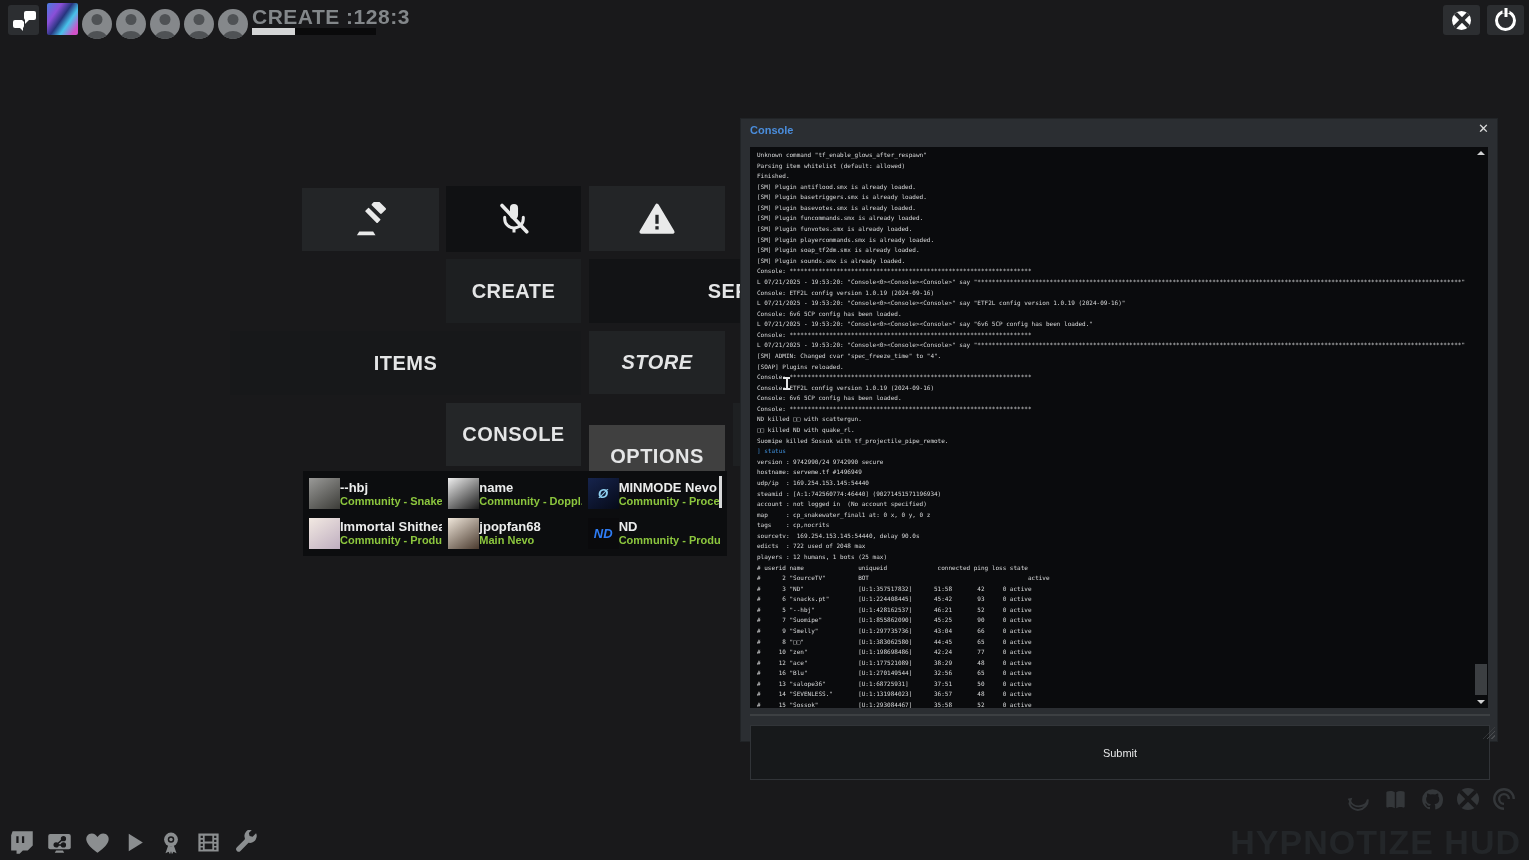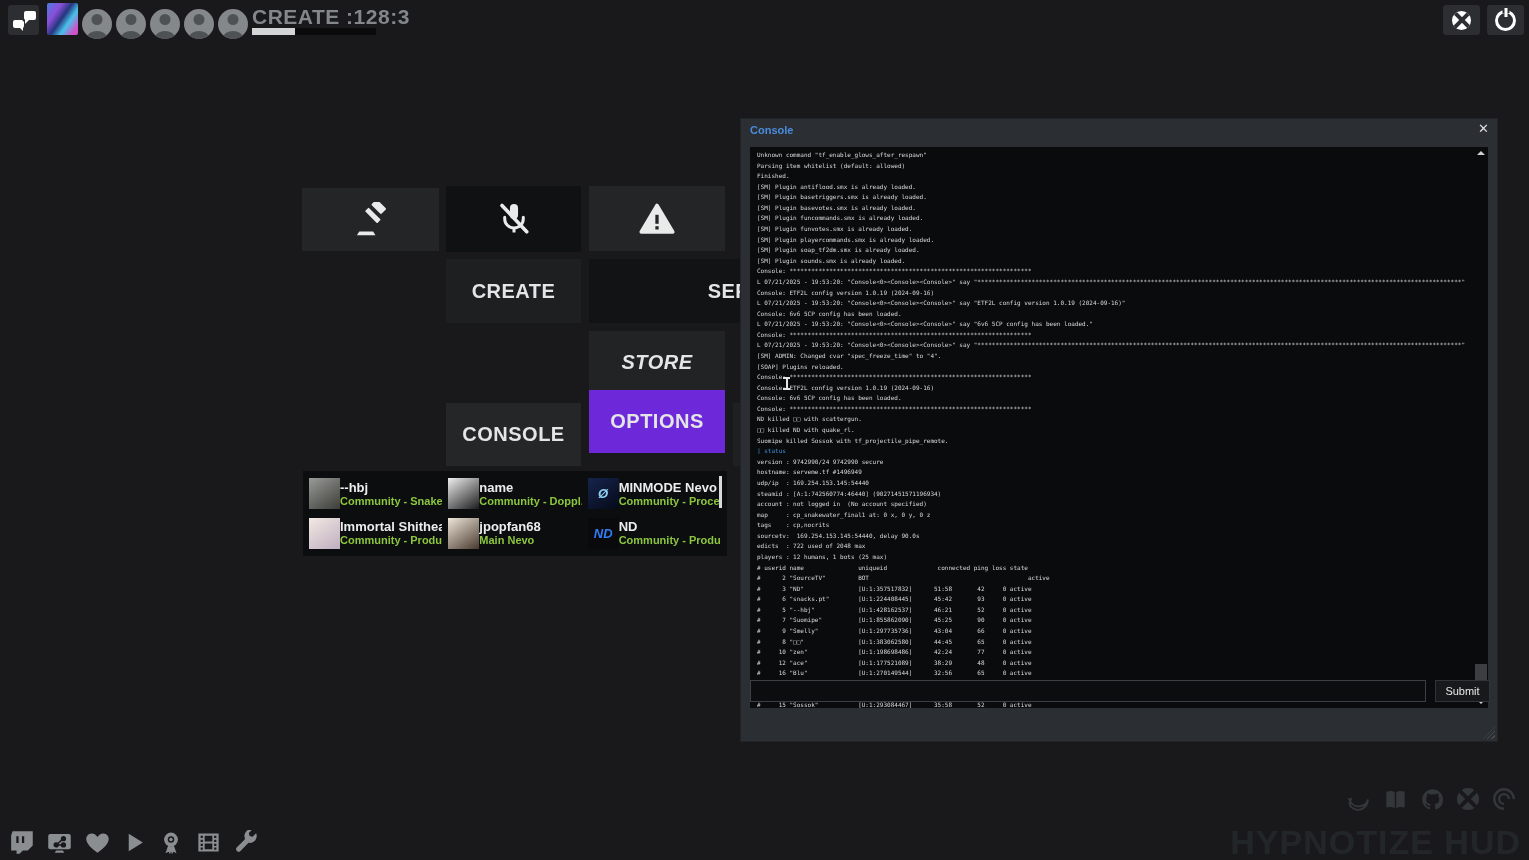--- a/index.html
+++ b/index.html
@@ -41,21 +41,21 @@
             color:#e4e5e6;font-family:"Liberation Sans",sans-serif;font-weight:bold;font-size:20px;letter-spacing:.5px;}
   #btn-gavel{left:302px;top:188px;width:137px;height:63px;background:#232527;}
   #btn-mute{left:446px;top:186px;width:135px;height:66px;background:#101113;}
   #btn-warning{left:589px;top:186px;width:136px;height:65px;background:#232527;}
   #btn-create{left:446px;top:259px;width:135px;height:64px;background:#1d1f21;}
   #btn-servers{left:589px;top:259px;width:336px;height:64px;background:#121315;}
   #btn-items{left:230px;top:331px;width:351px;height:64px;background:#17181a;}
   #btn-store{left:589px;top:331px;width:136px;height:63px;background:#212325;font-style:italic;}
   #btn-minmode{left:302px;top:403px;width:137px;height:63px;background:#1e2022;}
   #btn-console{left:446px;top:403px;width:135px;height:63px;background:#242628;}
-  #btn-options{left:589px;top:390px;width:136px;height:63px;background:#6d28d9;}
+  #btn-options{left:589px;top:425px;width:136px;height:63px;background:#404040;}
   #btn-next-partial{left:733px;top:403px;width:20px;height:63px;background:#1e2022;position:absolute;border:none;}
 
   
   .friends{position:absolute;left:303px;top:471px;width:424px;height:85px;background:#0c0d0f;
            display:grid;grid-template-columns:1fr 1fr 1fr;grid-template-rows:1fr 1fr;
            padding:5px 6px;box-sizing:border-box;column-gap:6px;row-gap:4px;}
   .friend{display:flex;align-items:center;cursor:pointer;overflow:hidden;}
   .friend-avatar{flex:0 0 31px;width:31px;height:31px;display:flex;align-items:center;justify-content:center;
                  font-weight:bold;font-style:italic;font-size:13px;}
   .friend-meta{min-width:0;}
@@ -75,21 +75,21 @@
             color:#d9dadb;white-space:pre;}
   .log-line.accent{color:#3f8fd9;}
   .sb{position:absolute;right:0;top:0;width:14px;height:100%;}
   .sb-up,.sb-down{position:absolute;left:50%;transform:translateX(-50%);width:0;height:0;border:4px solid transparent;cursor:pointer;}
   .sb-up{top:4px;border-bottom-color:#d0d1d2;border-top-width:0;}
   .sb-down{bottom:4px;border-top-color:#d0d1d2;border-bottom-width:0;}
   .sb-thumb{position:absolute;left:1px;top:517px;width:12px;height:31px;background:#3c3f42;cursor:grab;}
   .ibeam{position:absolute;left:33px;top:230px;width:7px;height:13px;}
   .ibeam::before{content:"";position:absolute;left:3px;top:1px;width:1.5px;height:11px;background:#e5e6e7;}
   .ibeam::after{content:"";position:absolute;left:0;top:0;width:7px;height:1.5px;background:#e5e6e7;box-shadow:0 11px 0 #e5e6e7;}
-  .console-input-row{position:absolute;left:9px;top:561px;width:740px;height:22px;display:flex;gap:9px;}
+  .console-input-row{position:absolute;left:9px;top:595px;width:740px;height:22px;display:flex;gap:9px;flex-direction:column;}
   .console-input{flex:1;background:#0c0d0f;border:1px solid #3d4043;position:relative;
                  color:#e8e8e8;font-family:"DejaVu Sans Mono",monospace;font-size:10px;padding:0 4px;box-sizing:border-box;}
   .submit-btn{flex:0 0 55px;background:#17191b;border:1px solid #313438;color:#e6e7e8;
               font-size:11px;font-family:"Liberation Sans",sans-serif;cursor:pointer;}
   .resize-grip{position:absolute;right:2px;bottom:2px;width:12px;height:12px;
                background:repeating-linear-gradient(135deg,transparent 0 2px,#4a4d50 2px 3px);
                clip-path:polygon(100% 0,100% 100%,0 100%);cursor:nwse-resize;}
 
   
   .footer-left{position:absolute;left:8px;bottom:4px;display:flex;gap:11px;align-items:center;}
@@ -151,20 +151,23 @@
       <rect x="10.9" y="9.2" width="2.2" height="6" fill="#232527"></rect>
       <rect x="10.9" y="16.8" width="2.2" height="2.2" fill="#232527"></rect>
     </svg>
   </button>
 
   <button class="menu-btn" id="btn-create">
       <span>CREATE</span>
     </button>
   <button class="menu-btn" id="btn-servers">
       <span>SERVERS</span>
+    </button>
+  <button class="menu-btn" id="btn-items">
+      <span>ITEMS</span>
     </button>
   <button class="menu-btn" id="btn-store">
       <span>STORE</span>
     </button>
   <button class="menu-btn" id="btn-console">
       <span>CONSOLE</span>
     </button>
   <button class="menu-btn" id="btn-options">
       <span>OPTIONS</span>
     </button>

